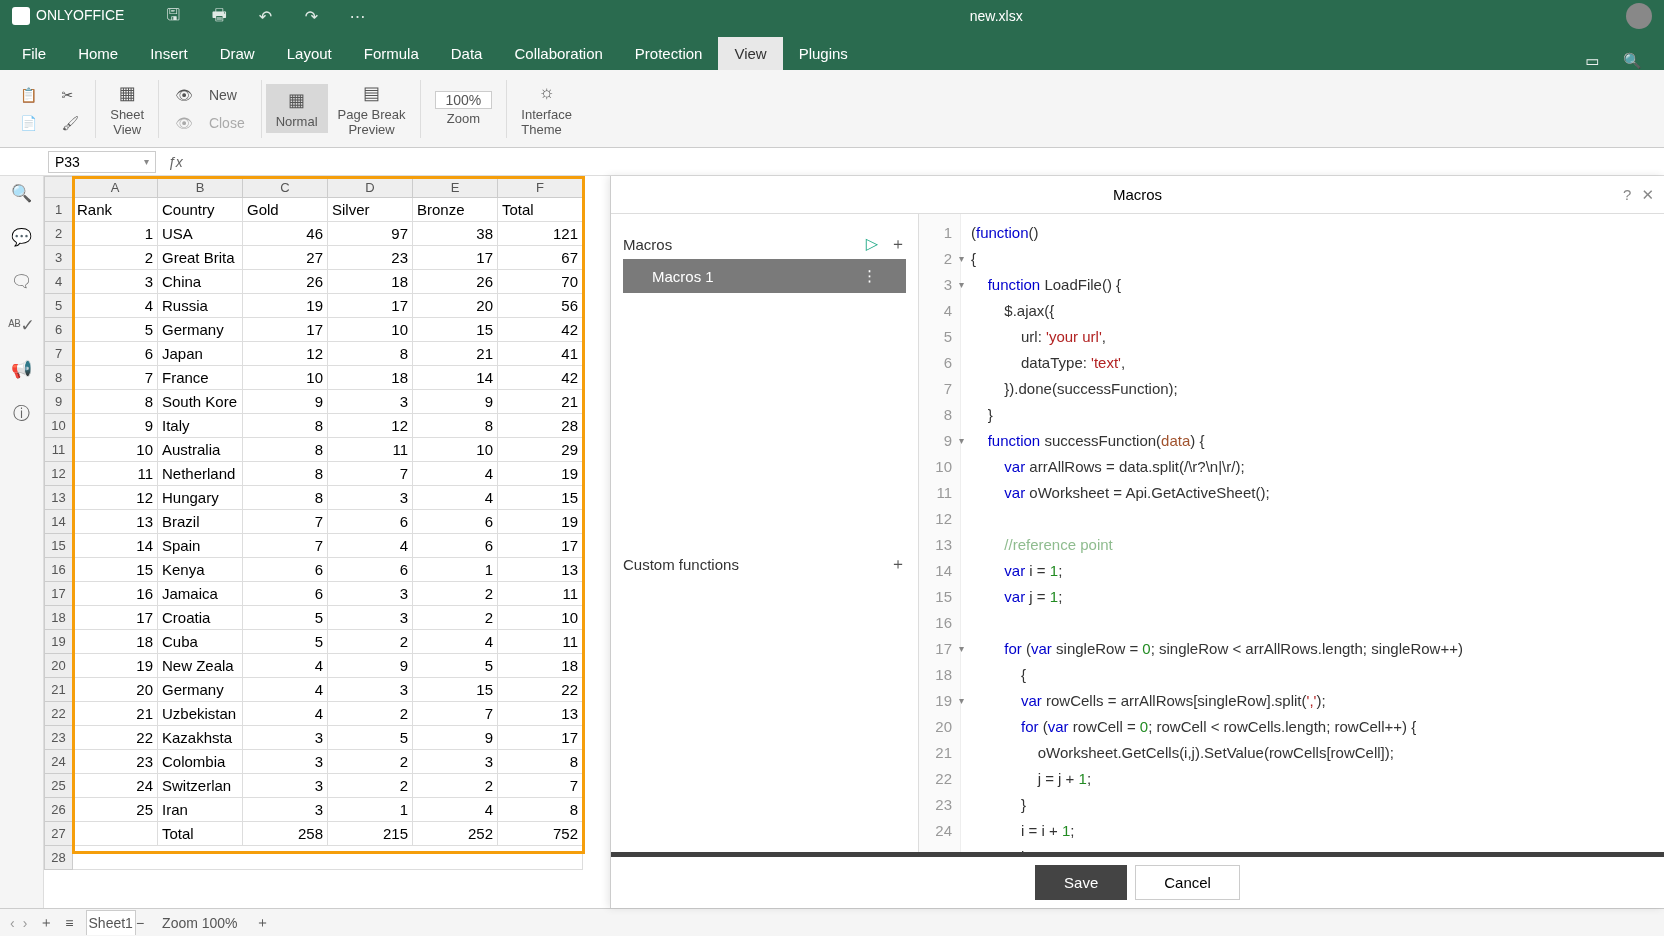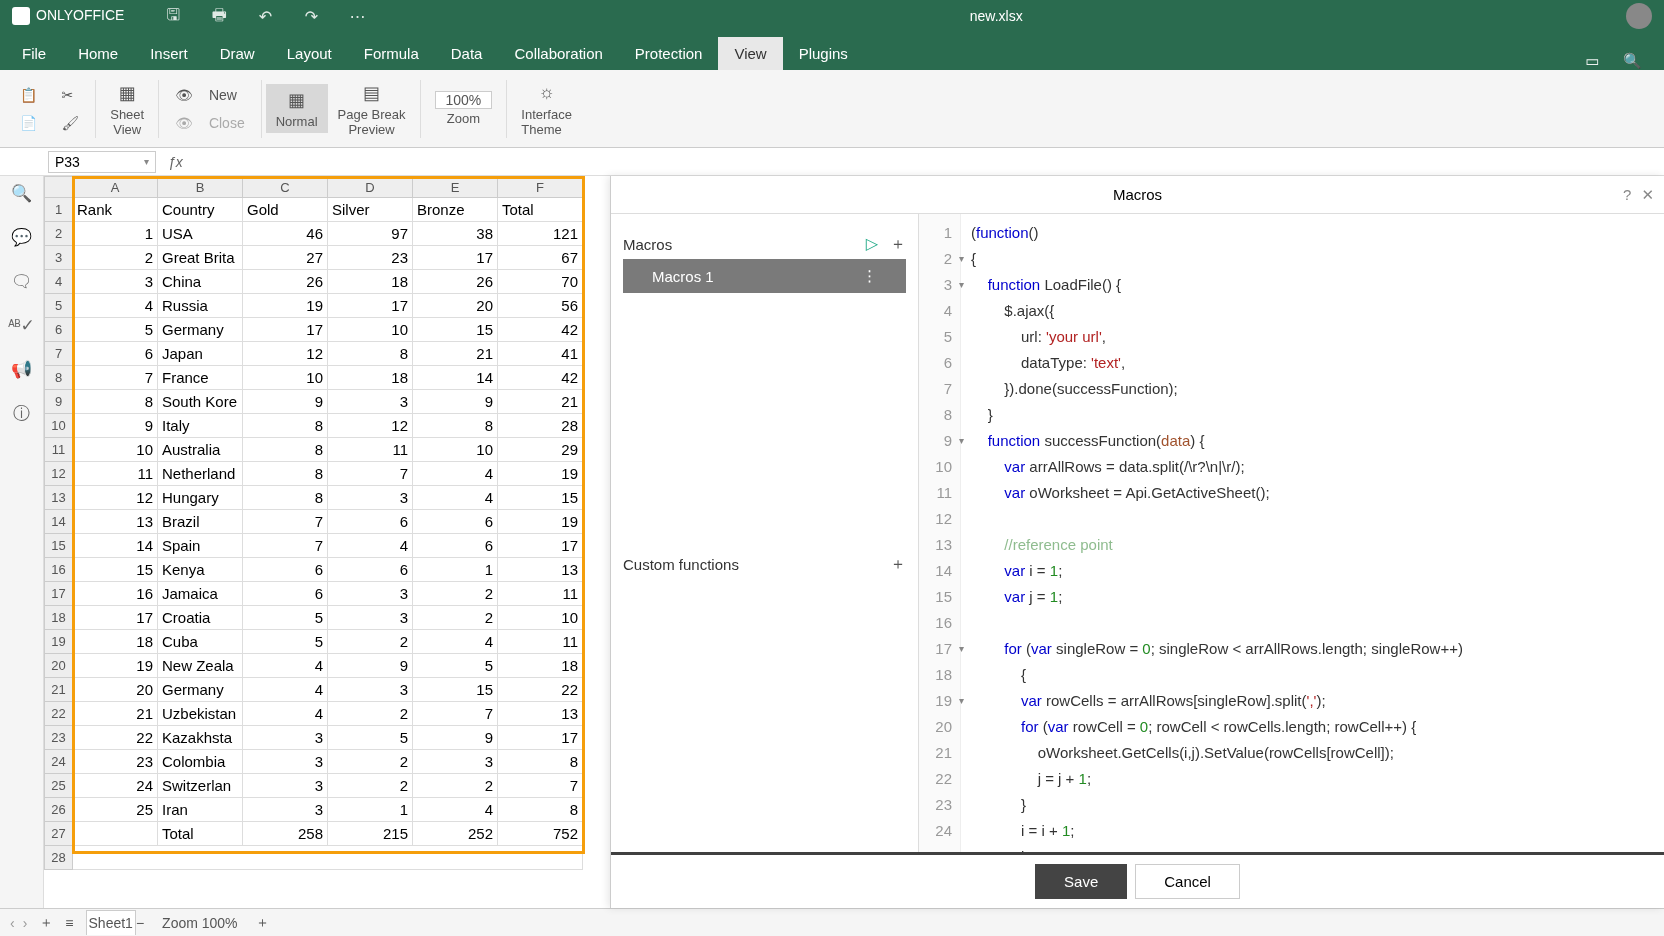--- a/index.html
+++ b/index.html
@@ -50,21 +50,21 @@
 .code-area{flex:1;display:flex;font-family:Menlo,Consolas,monospace;font-size:15px;overflow:hidden}
 .gutter{width:42px;text-align:right;color:#999;padding:6px 8px 6px 0;line-height:26px;background:#fafafa;border-right:1px solid #eee;user-select:none}
 .gutter .ln{position:relative}
 .gutter .fold::after{content:"▾";position:absolute;right:-12px;font-size:10px;color:#888}
 .code{flex:1;padding:6px 10px;line-height:26px;white-space:pre;color:#333;overflow:hidden}
 .kw{color:#0000cd}
 .str{color:#b22222}
 .param{color:#a0522d}
 .num-token{color:#228b22}
 .com{color:#8fbc8f}
-.macros-footer{height:56px;display:flex;align-items:center;justify-content:center;gap:8px;border-top:3px solid #404040}
+.macros-footer{height:56px;display:flex;align-items:center;justify-content:center;gap:8px;border-top:5px solid #404040}
 .macros-footer button{padding:8px 28px;font-size:15px;border:1px solid #ccc;background:#fff;cursor:pointer}
 .macros-footer button.primary{background:#444;color:#fff;border-color:#444}
 .statusbar{height:28px;background:#f5f5f5;border-top:1px solid #ccc;display:flex;align-items:center;font-size:14px;color:#555;padding:0 10px}
 .statusbar .sheets{display:flex;align-items:center;gap:12px}
 .statusbar .nav{display:flex;gap:8px;color:#999}
 .statusbar .sheet-tab{background:#fff;border:1px solid #ccc;border-bottom:none;padding:4px 2px}
 .statusbar .center{flex:1;text-align:center}
 .statusbar .zoom{display:flex;align-items:center;gap:18px}
 .corner{width:28px;height:21px;background:linear-gradient(135deg,#eee 50%,#ccc 50%)}
 </style>

